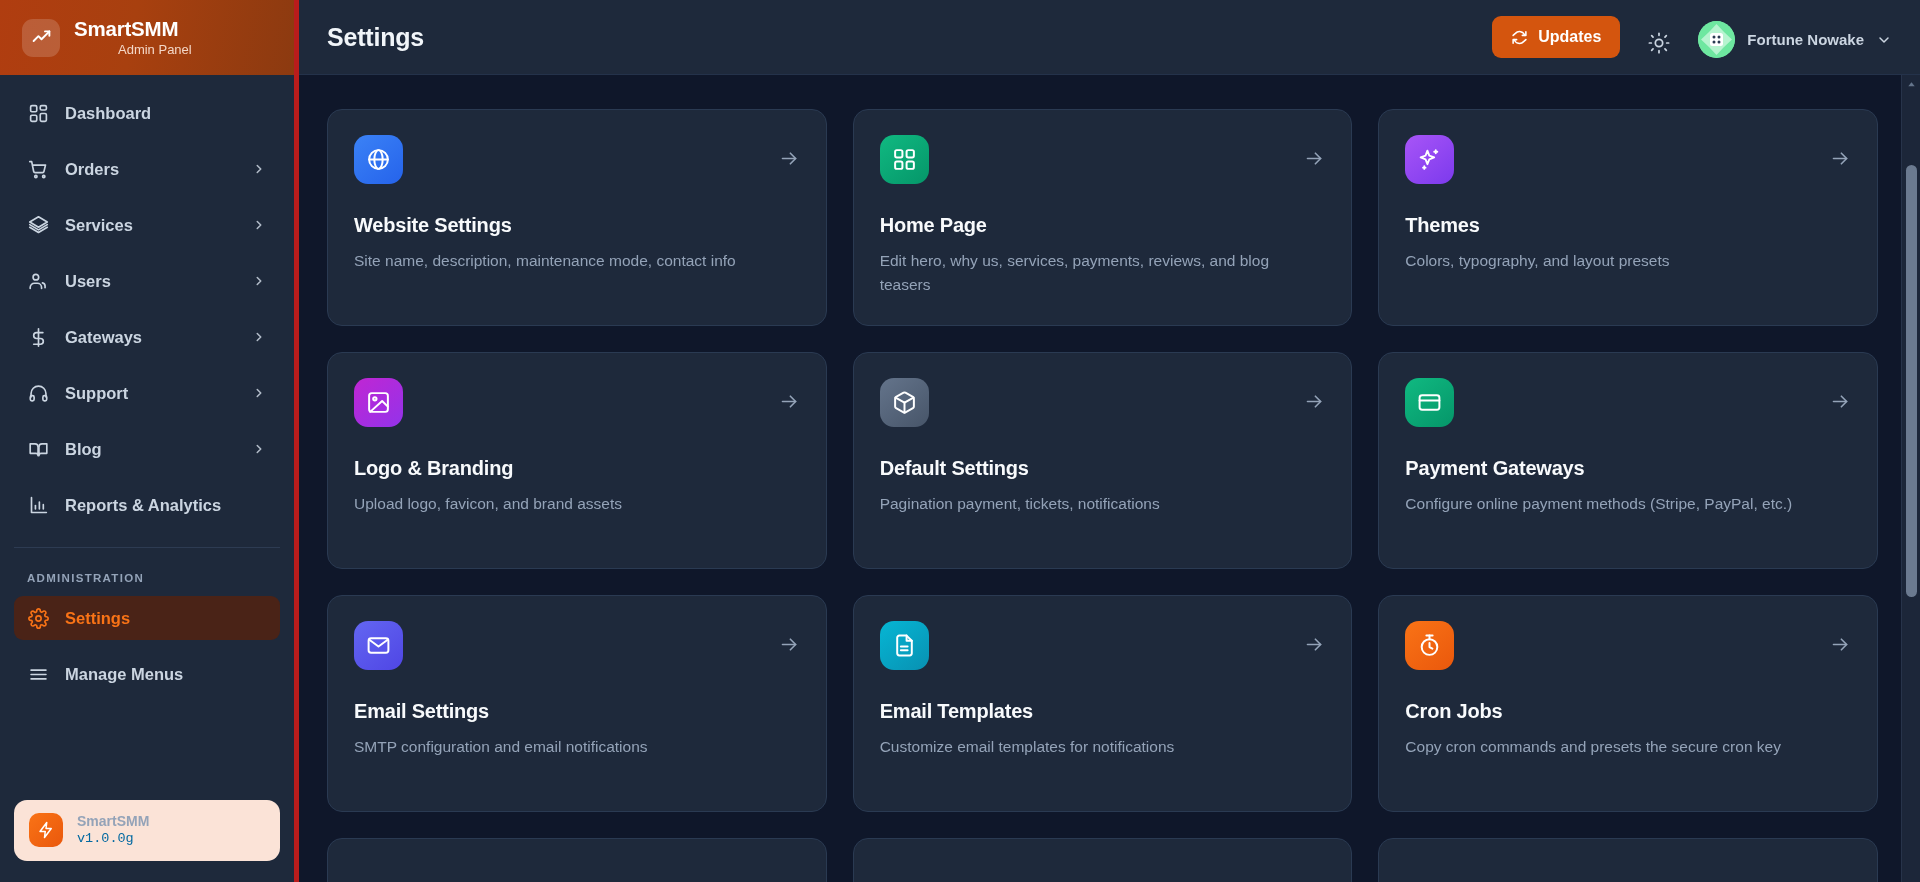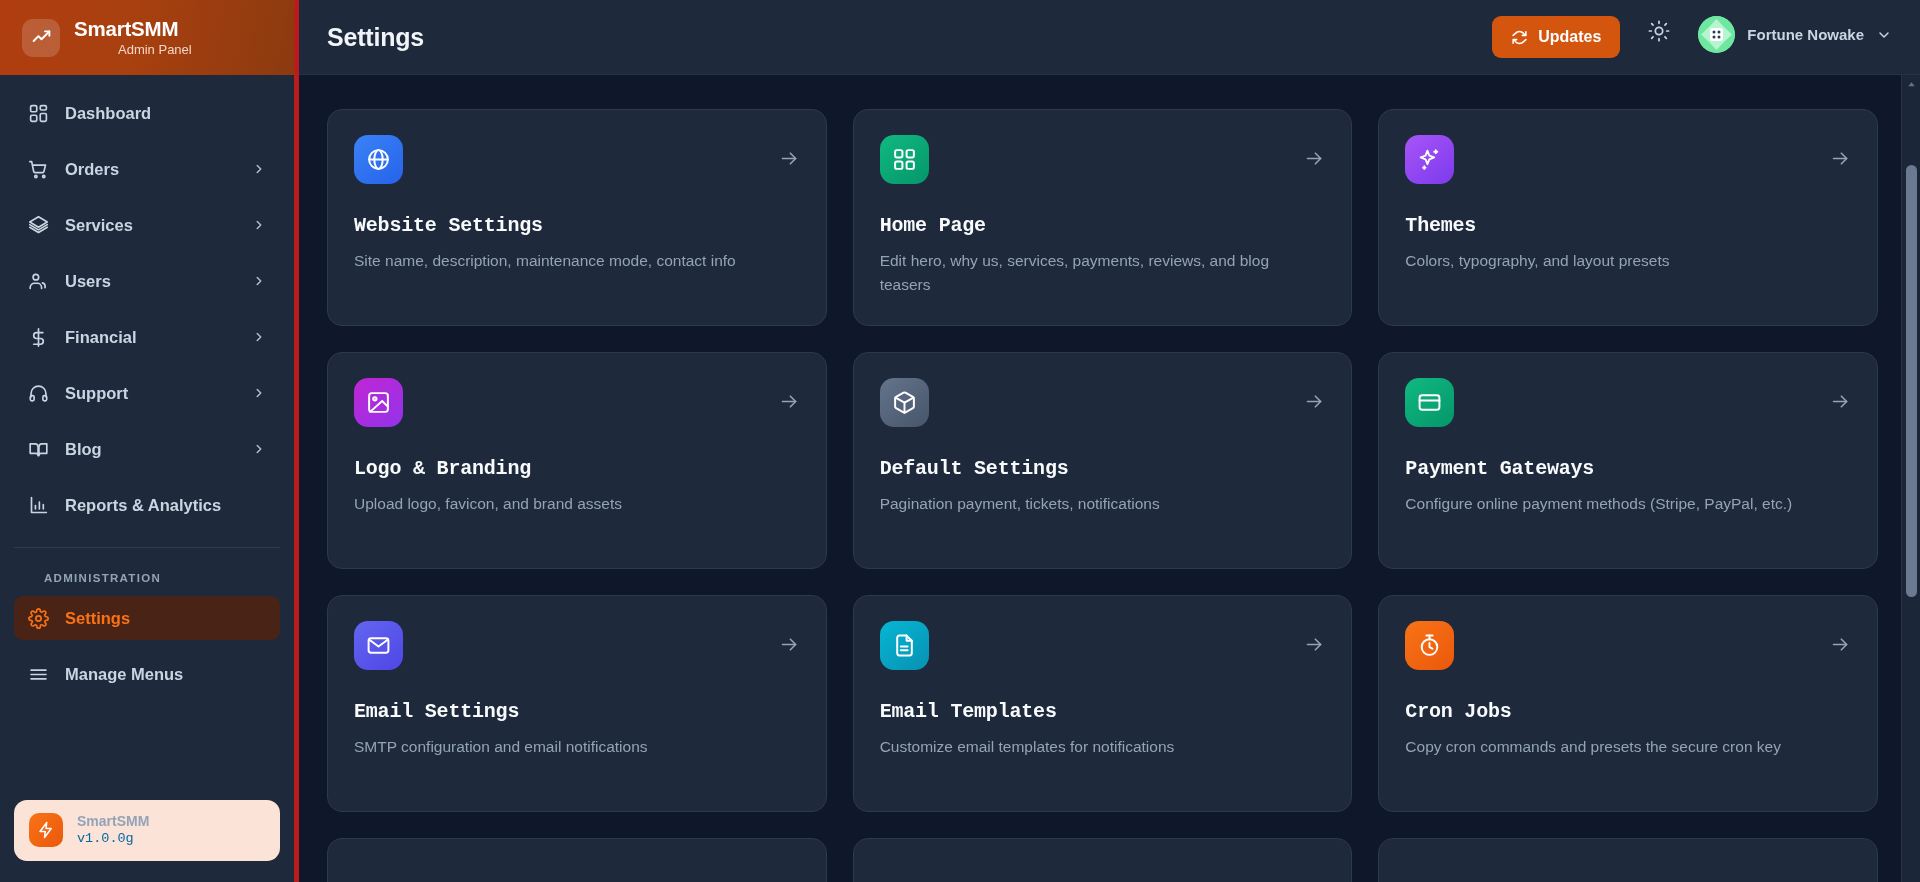--- a/index.html
+++ b/index.html
@@ -44,21 +44,21 @@
   }
   .nav-item .ico { width: 22px; height: 22px; display: flex; align-items: center; justify-content: center; flex: 0 0 auto; }
   .nav-item .label { flex: 1 1 auto; white-space: nowrap; }
   .nav-item .chev { width: 16px; height: 16px; display: flex; align-items: center; justify-content: center; opacity: 0.85; }
   .nav-item.active { background: #4a2317; color: #f97316; }
   .nav-item.active .ico svg { stroke: #f97316; }
 
   .nav-divider { height: 1px; background: #2d3b52; margin: 8px 14px 0 14px; }
   .section-label {
     font-size: 11.5px; letter-spacing: 1.3px; font-weight: 700;
-    color: #94a3b8; padding: 24px 27px 12px 44px; text-transform: uppercase;
+    color: #94a3b8; padding: 24px 27px 12px 27px; text-transform: uppercase;
   }
 
   .version-badge {
     position: absolute; left: 14px; right: 14px; bottom: 21px;
     background: #fbe3d7; border-radius: 13px;
     display: flex; align-items: center; gap: 14px;
     padding: 13px 15px;
   }
   .version-icon {
     width: 34px; height: 34px; border-radius: 10px;
@@ -69,21 +69,21 @@
   .version-num { font-size: 13.5px; color: #0369a1; font-family: "Liberation Mono", monospace; line-height: 1.3; }
 
   
   .main { flex: 1 1 auto; height: 882px; display: flex; flex-direction: column; background: #0f172a; position: relative; }
   .topbar {
     height: 75px; min-height: 75px; background: #1e293b;
     display: flex; align-items: center; justify-content: space-between;
     padding: 0 28px 0 28px; border-bottom: 1px solid #24324a;
   }
   .page-title { font-size: 25px; font-weight: 700; color: #f1f5f9; letter-spacing: -0.2px; }
-  .topbar-right { display: flex; align-items: flex-start; gap: 24px; }
+  .topbar-right { display: flex; align-items: flex-end; gap: 24px; }
   .updates-btn {
     display: flex; align-items: center; gap: 10px;
     background: #d4550e; color: #fff;
     border: none; border-radius: 9px;
     height: 42px; padding: 0 19px;
     font-size: 16px; font-weight: 700; cursor: pointer;
     font-family: "Liberation Sans", sans-serif;
   }
   .theme-toggle { width: 30px; height: 30px; display: flex; align-items: center; justify-content: center; cursor: pointer; }
   .user-menu { display: flex; align-items: center; gap: 12px; cursor: pointer; }
@@ -97,21 +97,21 @@
     background: #1e293b; border: 1px solid #2a3a52;
     border-radius: 15px; padding: 25px 26px 28px 26px;
     position: relative; cursor: pointer; min-height: 217px;
   }
   .card-top { display: flex; align-items: flex-start; justify-content: space-between; }
   .card-icon {
     width: 49px; height: 49px; border-radius: 14px;
     display: flex; align-items: center; justify-content: center; flex: 0 0 auto;
   }
   .card-arrow { color: #94a3b8; margin-top: 13px; }
-  .card-title { font-size: 20px; font-weight: 700; color: #f8fafc; margin-top: 30px; letter-spacing: -0.2px; font-family: Liberation Mono, monospace; }
+  .card-title { font-size: 20px; font-weight: 700; color: #f8fafc; margin-top: 30px; letter-spacing: -0.2px; }
   .card-desc { font-size: 15.5px; color: #94a3b8; margin-top: 12px; line-height: 1.52; max-width: 96%; }
 
   
   .scrollbar {
     position: absolute; right: 0; top: 75px; width: 19px; bottom: 0;
     background: #1c2639; border-left: 1px solid #27334a;
   }
   .sb-arrow-up { height: 18px; display: flex; align-items: center; justify-content: center; }
   .sb-thumb {
     position: absolute; top: 90px; left: 4px; width: 11px; height: 432px;
@@ -200,21 +200,21 @@
         </span>
       </div>
 
       <div class="nav-item">
         <span class="ico">
           <svg width="21" height="21" viewBox="0 0 24 24" fill="none" stroke="#cbd5e1" stroke-width="1.9" stroke-linecap="round" stroke-linejoin="round">
               <line x1="12" y1="2" x2="12" y2="22"></line>
               <path d="M17 6.5H9.8a3.3 3.3 0 0 0 0 6.6h4.4a3.3 3.3 0 0 1 0 6.6H6.5"></path>
             </svg>
         </span>
-        <span class="label">Financial</span>
+        <span class="label">Gateways</span>
         <span class="chev">
           <svg width="14" height="14" viewBox="0 0 24 24" fill="none" stroke="#cbd5e1" stroke-width="2.6" stroke-linecap="round" stroke-linejoin="round">
               <polyline points="9 18 15 12 9 6"></polyline>
             </svg>
         </span>
       </div>
 
       <div class="nav-item">
         <span class="ico">
           <svg width="21" height="21" viewBox="0 0 24 24" fill="none" stroke="#cbd5e1" stroke-width="1.9" stroke-linecap="round" stroke-linejoin="round">

